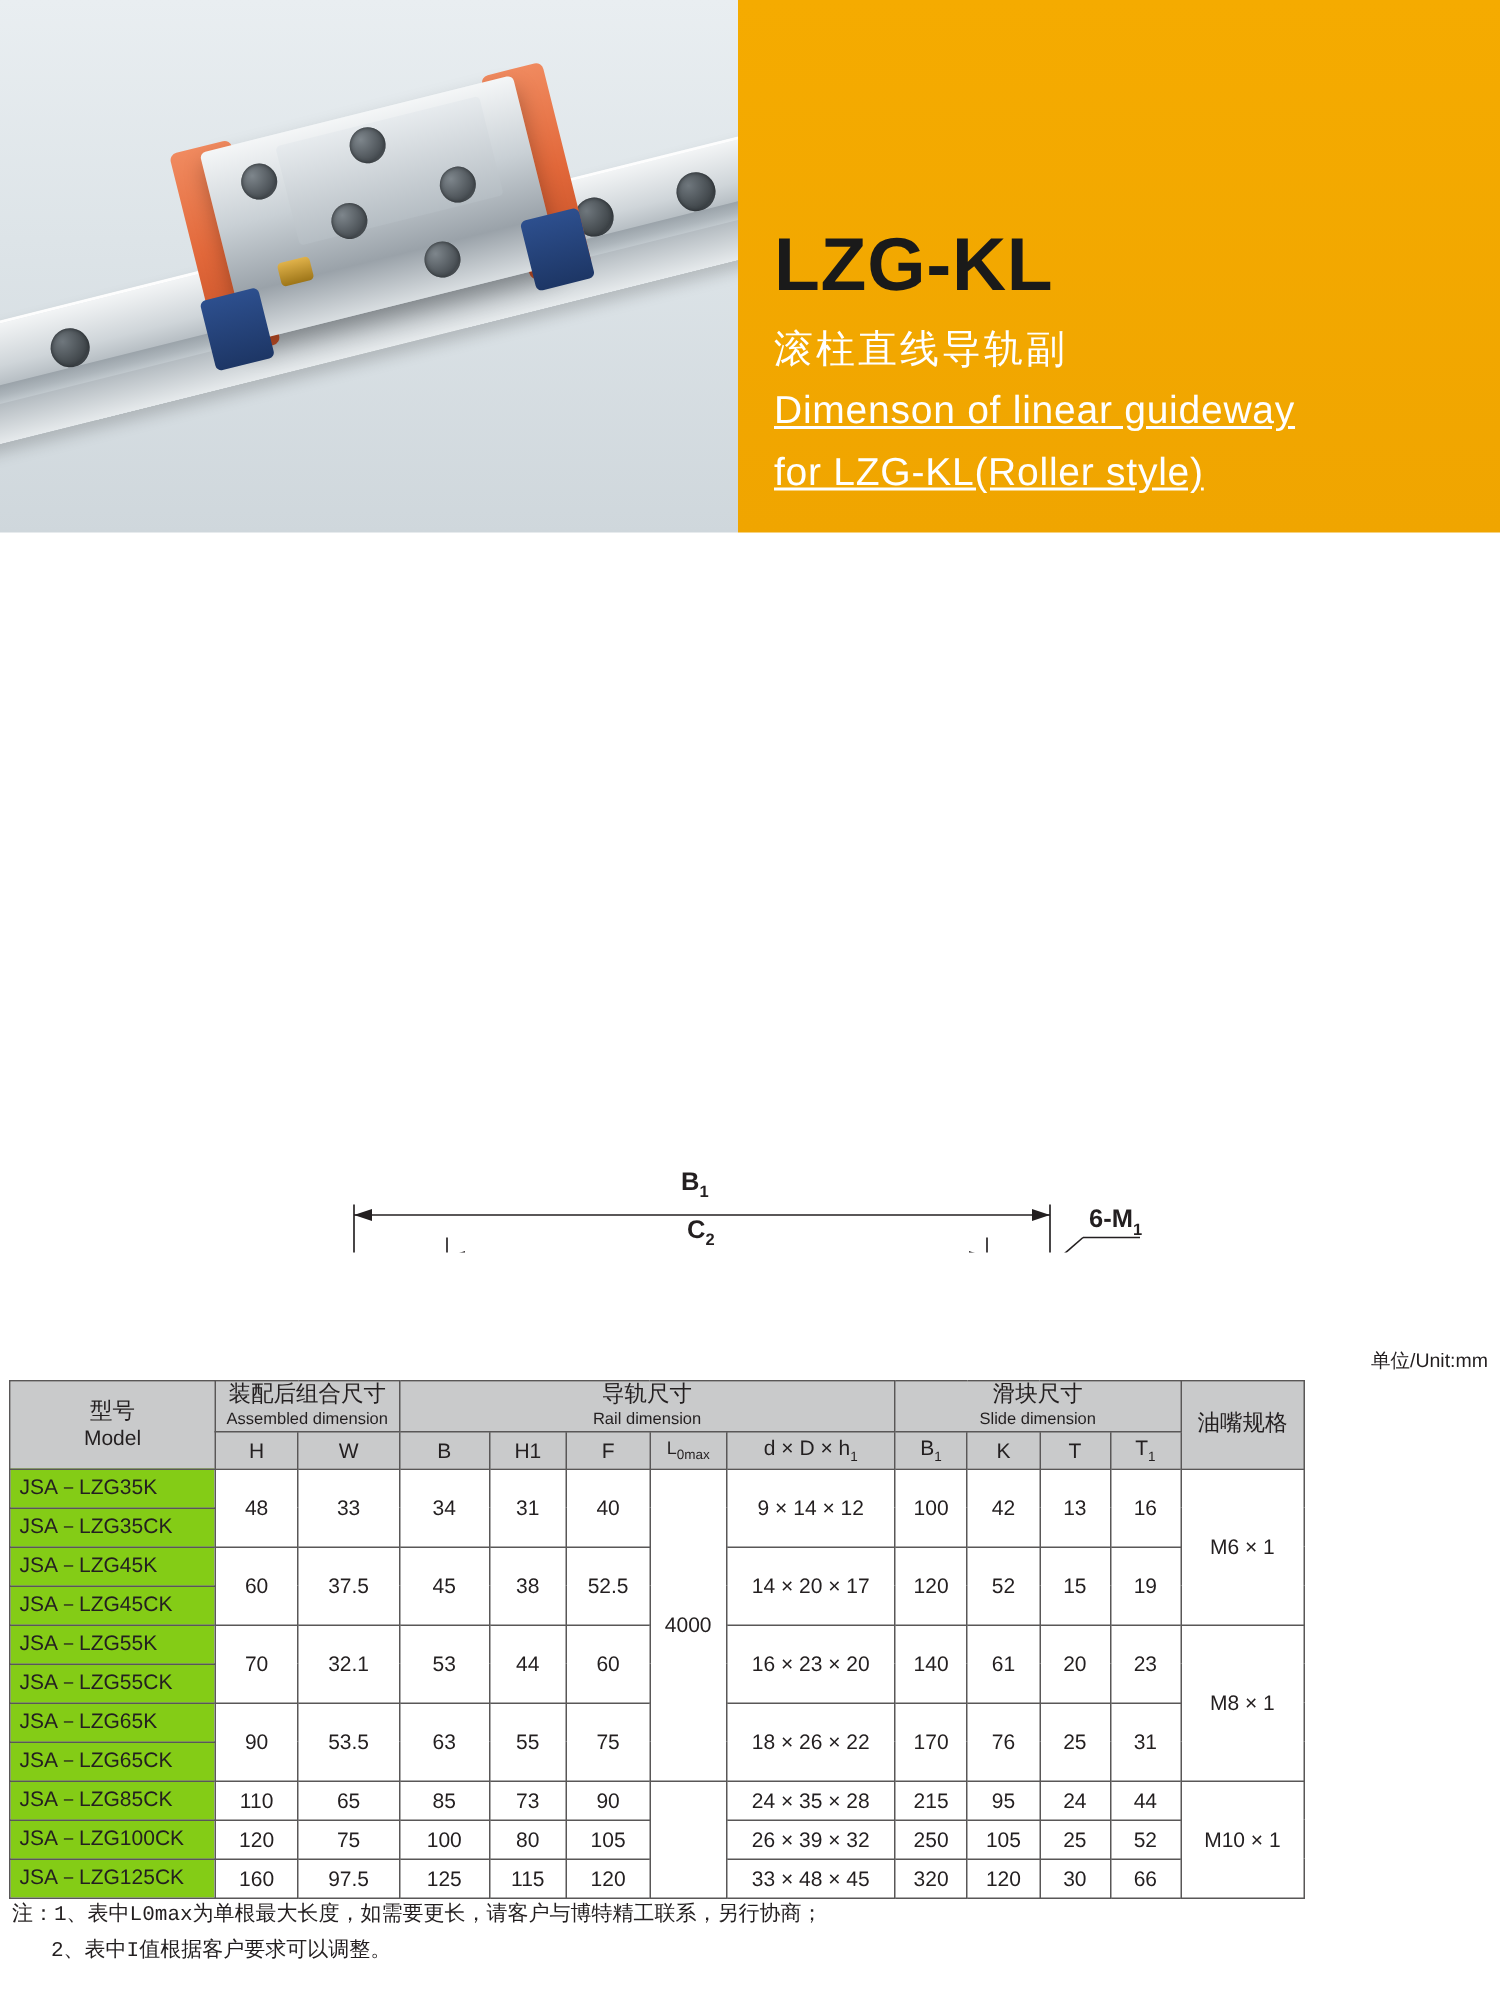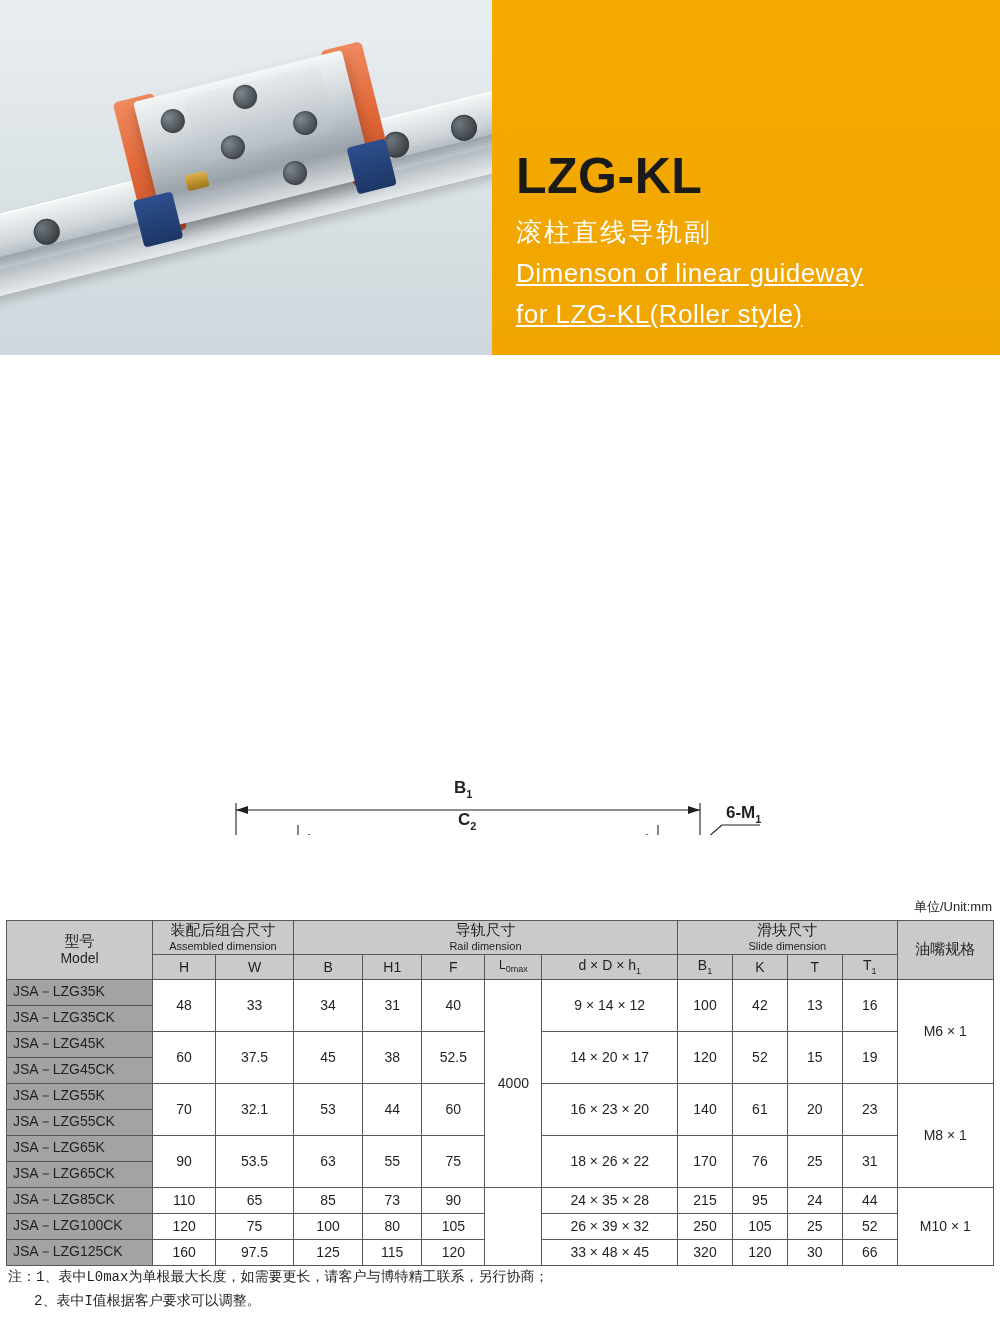--- a/index.html
+++ b/index.html
@@ -80,27 +80,27 @@
   .h-en{font-size:26px;margin-top:6px;letter-spacing:.5px;line-height:1.35;color:#ffffff;text-decoration:underline;}
   
   .drawing{position:relative;width:1000px;height:480px;}
   .drawing svg{position:absolute;left:0;top:0;}
   
   .unit{
     position:absolute;right:8px;top:898px;font-size:13px;color:#231f20;
   }
   
   .tbl-wrap{position:absolute;left:6px;top:920px;width:988px;}
-  table{border-collapse:collapse;width:988px;font-size:14px;border-radius:32px;}
+  table{border-collapse:collapse;width:864px;font-size:14px;border-radius:32px;}
   th,td{border:1px solid #595757;text-align:center;vertical-align:middle;padding:0;}
   thead th{background:#c9cacb;font-weight:normal;color:#231f20;}
   .th-cn{font-size:15px;display:block;line-height:1.25;}
   .th-en{font-size:11px;display:block;line-height:1.25;}
   .model-cell{
-    background:#a3a3a3;text-align:left;padding-left:6px;font-size:14px;white-space:nowrap;
+    background:#84cc16;text-align:left;padding-left:6px;font-size:14px;white-space:nowrap;
   }
   tbody td{height:25px;background:#ffffff;}
   .sub th{height:24px;font-size:14px;}
   .note{
     position:absolute;left:8px;top:1266px;font-size:14px;line-height:1.7;color:#231f20;
   }
   .note div{white-space:nowrap;font-family:Liberation Mono, monospace;}
   sub{font-size:9px;}
 </style>
 </head>

